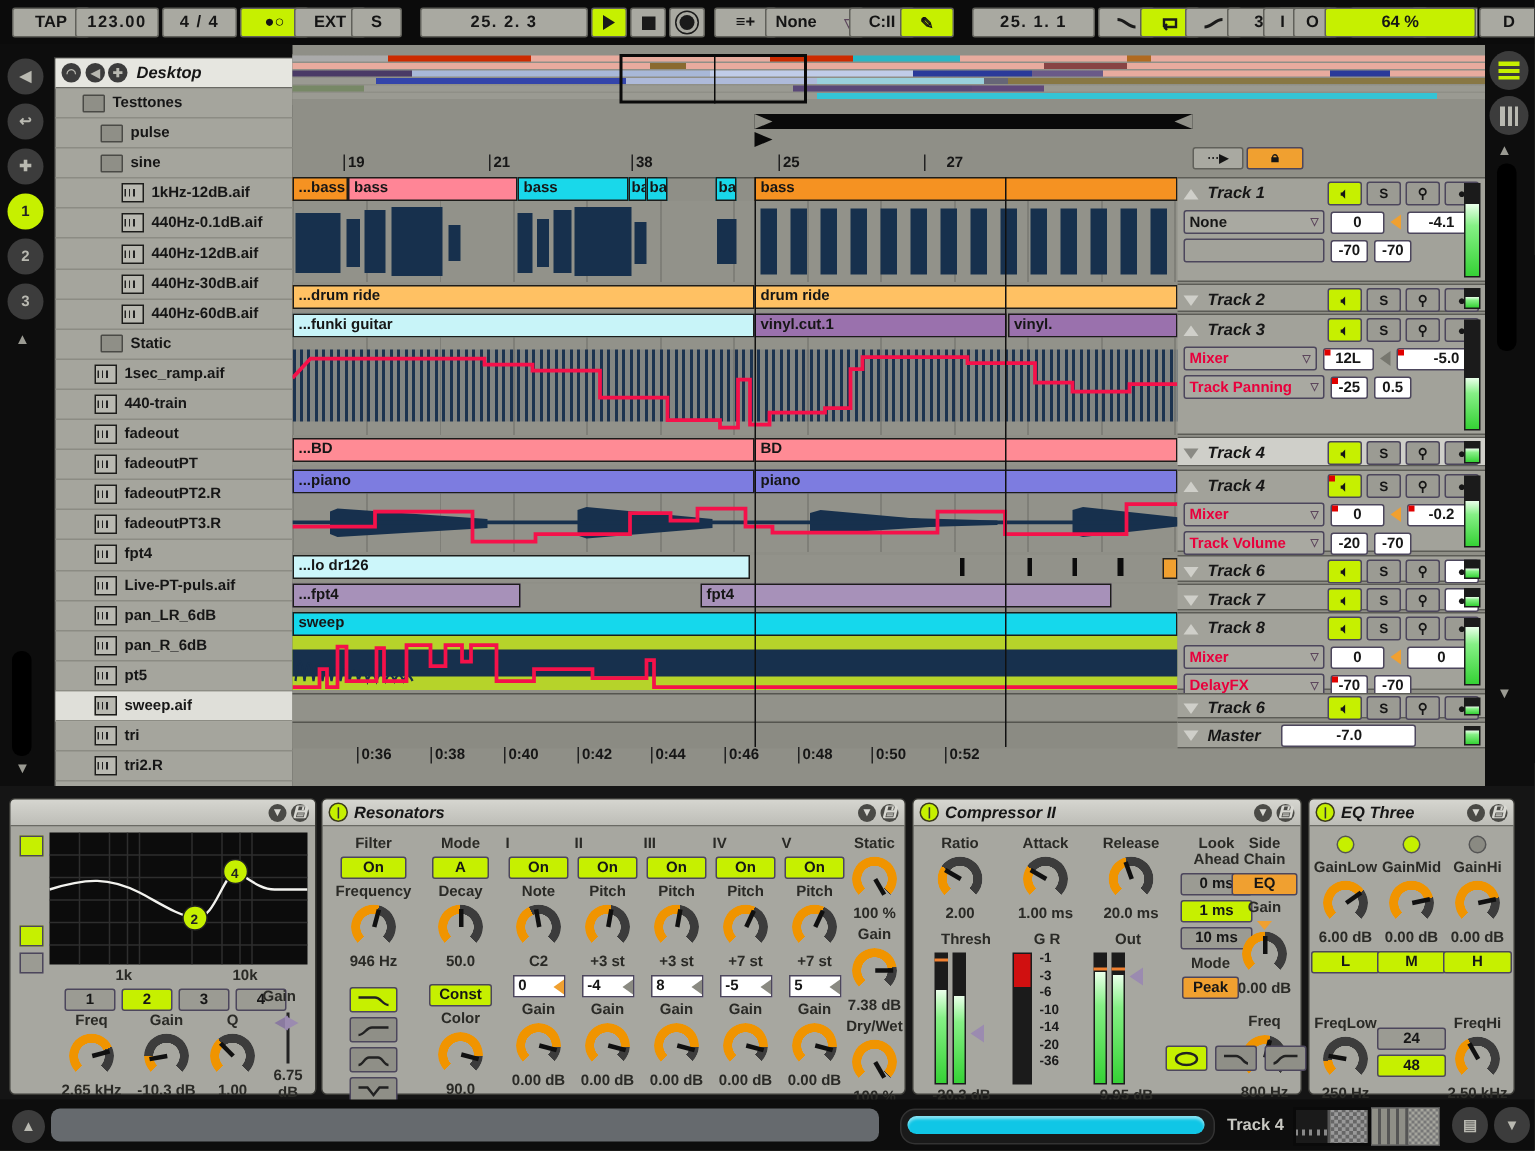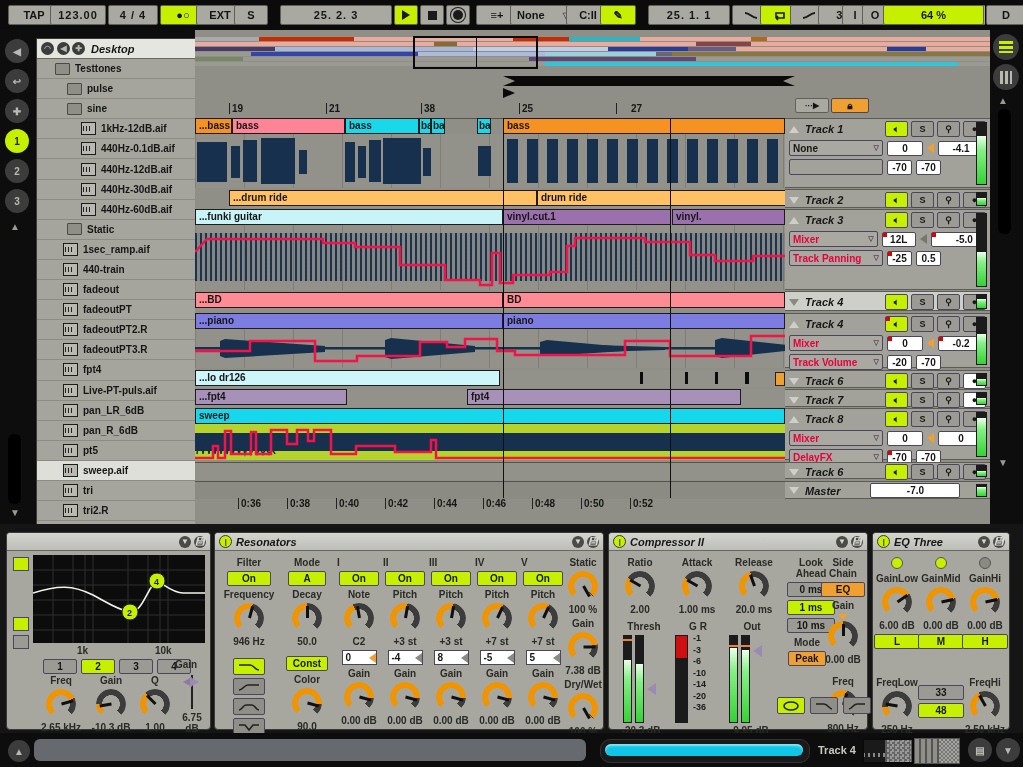--- a/index.html
+++ b/index.html
@@ -349,21 +349,21 @@
             <rect x="472" y="5" width="11" height="44"></rect>
             <rect x="492" y="5" width="11" height="44"></rect>
             <rect x="512" y="5" width="11" height="44"></rect>
             <rect x="532" y="5" width="11" height="44"></rect>
             <rect x="552" y="5" width="11" height="44"></rect>
             <rect x="572" y="5" width="11" height="44"></rect>
         </g>
       </svg>
     </div>
 
-    <div class="lane" style="top:160px;height:18px;background:#92928a;margin-left:34px;">
+    <div class="lane" style="top:160px;height:18px;background:#92928a;">
       <div class="clip" style="left:0;width:308px;background:#ffc163;">...drum ride</div>
       <div class="clip" style="left:308px;width:282px;background:#ffc163;">drum ride</div>
     </div>
 
     <div class="lane" style="top:179px;height:18px;">
       <div class="clip" style="left:0;width:308px;background:#c8f4f8;">...funki guitar</div>
       <div class="clip" style="left:308px;width:168px;background:#9a71ad;">vinyl.cut.1</div>
       <div class="clip" style="left:477px;width:113px;background:#9a71ad;">vinyl.</div>
     </div>
     <div class="wave" style="left:0;top:195px;width:590px;height:65px;">
@@ -665,21 +665,21 @@
       </div>
       <div class="meter" style="right:3px;top:2px;height:12px;">
           <div class="mfill" style="height:5px;"></div>
         </div>
     </div>
 
     <div class="hsec" style="top:451px;height:18px;">
       <div style="display:flex;align-items:center;gap:6px;padding:1px 4px;">
         <span class="fold fdn"></span>
         <span class="hname">Master</span>
-        <span class="vbox" style="width:88px;margin-left:24px;">-7.0</span>
+        <span class="vbox" style="width:88px;margin-left:8px;">-7.0</span>
       </div>
       <div class="meter" style="right:3px;top:2px;height:13px;">
           <div class="mfill" style="height:9px;"></div>
         </div>
     </div>
   </div>
 
   <div class="abs" style="left:990px;top:29px;width:33px;height:495px;background:#0d0d0d;">
     <div class="abs circ" style="left:3px;top:5px;width:26px;height:26px;">
       <span style="display:block;width:14px;height:12px;background:repeating-linear-gradient(#c6f000 0 3px,transparent 3px 5px);"></span>
@@ -1116,21 +1116,21 @@
       </div>
       <div class="col" style="left:2px;top:144px;width:44px;">
         <span class="dlabel">FreqLow</span>
         <span class="kw">
             <span class="kr" style="--f:40deg;display:block;"></span>
             <span class="kn" style="transform:rotate(100deg);"></span>
           </span>
         <span class="dlabel">250 Hz</span>
       </div>
       <div class="col" style="left:48px;top:152px;width:40px;">
-        <span class="graybtn" style="width:32px;">33</span>
+        <span class="graybtn" style="width:32px;">24</span>
         <span class="onbtn" style="width:32px;">48</span>
       </div>
       <div class="col" style="left:90px;top:144px;width:44px;">
         <span class="dlabel">FreqHi</span>
         <span class="kw">
             <span class="kr" style="--f:110deg;display:block;"></span>
             <span class="kn" style="transform:rotate(150deg);"></span>
           </span>
         <span class="dlabel">2.50 kHz</span>
       </div>

